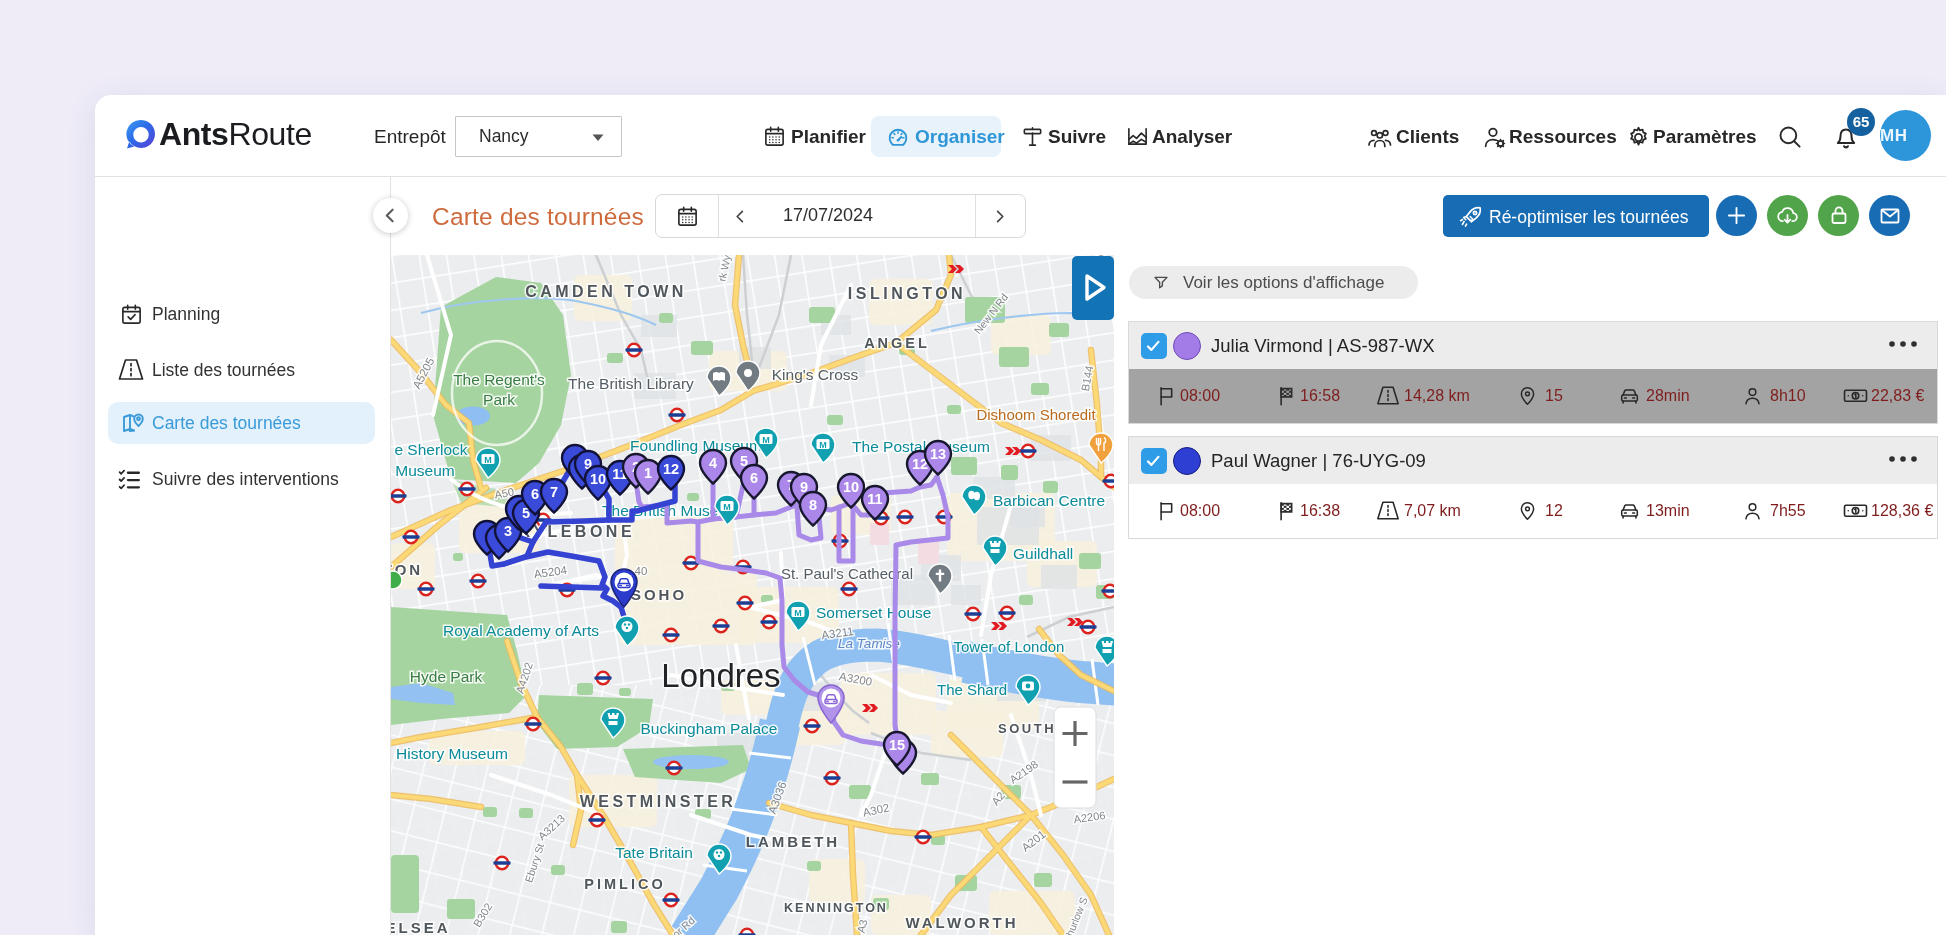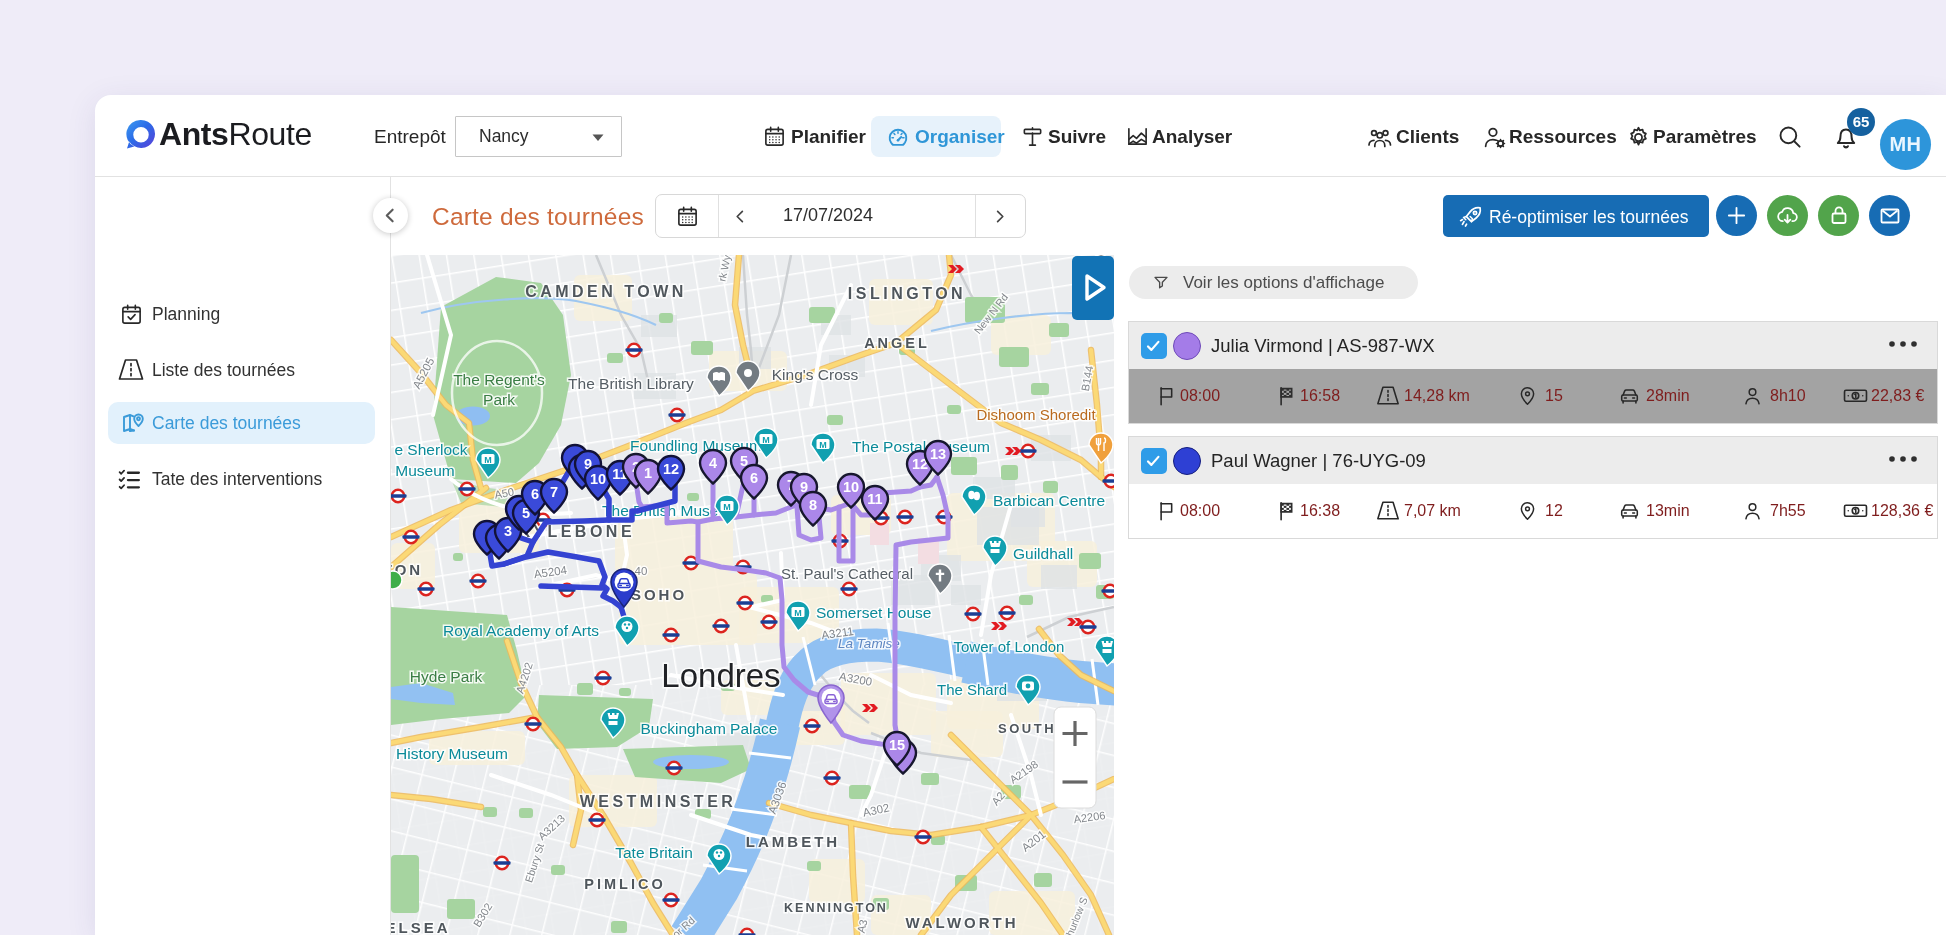--- a/index.html
+++ b/index.html
@@ -91,21 +91,21 @@
 
 <svg class="abs ic" style="left:1776px;top:123px" width="27" height="27" viewBox="0 0 24 24" stroke-width="2">
     <circle cx="11" cy="11" r="7"></circle>
     <path d="M16.2 16.2L21 21"></path>
   </svg>
 <svg class="abs ic" style="left:1832px;top:122px" width="28" height="28" viewBox="0 0 24 24" stroke-width="1.9">
     <path d="M5 18h14c-1.6-1.4-2.2-3-2.2-5.2 0-3.8-1.6-6.3-4.8-6.3S7.2 9 7.2 12.8C7.2 15 6.6 16.6 5 18z"></path>
     <path d="M10.3 20.7a1.8 1.8 0 0 0 3.4 0" fill="#282828"></path>
   </svg>
 <div class="abs" style="left:1847px;top:108px;width:28px;height:28px;border-radius:50%;background:#15619f;color:#fff;font-size:15px;font-weight:700;text-align:center;line-height:28px">65</div>
-<div class="abs" style="left:1880px;top:119px;width:51px;height:51px;border-radius:50%;background:#2d95da;color:#eaf6ff;font-size:20px;font-weight:700;text-align:center;line-height:51px;letter-spacing:.5px">MH</div>
+<div class="abs" style="left:1880px;top:110px;width:51px;height:51px;border-radius:50%;background:#2d95da;color:#eaf6ff;font-size:17px;font-weight:700;text-align:left;line-height:51px;letter-spacing:.5px">MH</div>
 <div class="abs" style="left:95px;top:176px;width:1851px;height:1px;background:#e2e2e2"></div>
 
 <div class="abs" style="left:390px;top:177px;width:1px;height:758px;background:#e2e2e2"></div>
 <svg class="abs ic" style="left:120px;top:303px" width="23" height="23" viewBox="0 0 24 24" stroke-width="1.9">
     <rect x="3" y="4.5" width="18" height="16.5" rx="2"></rect>
     <path d="M3 9h18M8 2.5v4M16 2.5v4M8.5 14.5l2.6 2.6 4.6-5"></path>
   </svg>
 <div class="abs sb-t" style="left:152px;top:304px">Planning</div>
 <svg class="abs ic" style="left:118px;top:358px" width="26" height="23" viewBox="0 0 26 22" stroke-width="1.9">
     <path d="M7.5 1.5h11L24.5 20.5h-23z"></path>
@@ -117,21 +117,21 @@
     <path d="M3 6l6-2 3.5 1.3M9 4v16M3 6v14l6-2 4 1.5"></path>
     <path d="M13 19.5l-4 .5"></path>
     <path d="M17.5 3.5a4.3 4.3 0 0 1 4.3 4.3c0 3-4.3 7.2-4.3 7.2s-4.3-4.2-4.3-7.2a4.3 4.3 0 0 1 4.3-4.3z"></path>
     <circle cx="17.5" cy="7.8" r="1.5"></circle>
   </svg>
 <div class="abs sb-t" style="left:152px;top:413px;color:#3b9bd9">Carte des tournées</div>
 <svg class="abs ic" style="left:117px;top:467px" width="25" height="25" viewBox="0 0 24 24" stroke-width="2">
     <path d="M2.5 5l1.5 1.5L6.8 3.5M2.5 12l1.5 1.5 2.8-3M2.5 19l1.5 1.5 2.8-3"></path>
     <path d="M10.5 5.5H21M10.5 12.5H21M10.5 19.5H21" stroke-width="2.2"></path>
   </svg>
-<div class="abs sb-t" style="left:152px;top:469px">Tate des interventions</div>
+<div class="abs sb-t" style="left:152px;top:469px">Suivre des interventions</div>
 
 <div class="abs" style="left:373px;top:198px;width:35px;height:35px;border-radius:50%;background:#fff;box-shadow:0 1px 6px rgba(0,0,0,.22)"></div>
 <svg class="abs" style="left:382px;top:207px" width="17" height="17" viewBox="0 0 16 16" fill="none" stroke="#5c5c5c" stroke-width="2" stroke-linecap="round" stroke-linejoin="round">
     <path d="M10 2.5L4.5 8l5.5 5.5"></path>
   </svg>
 <div class="abs" style="left:432px;top:203px;font-size:24.5px;color:#ce6a3c;font-weight:500;letter-spacing:.2px">Carte des tournées</div>
 <div class="abs" style="left:655px;top:194px;width:371px;height:44px;border:1px solid #d8d8d8;border-radius:7px;background:#fff">
   <svg class="abs ic" style="left:20px;top:10px" width="23" height="23" viewBox="0 0 24 24" stroke-width="1.9">
       <rect x="3" y="4.5" width="18" height="16.5" rx="2"></rect>
       <path d="M3 9h18M8 2.5v4M16 2.5v4"></path>

